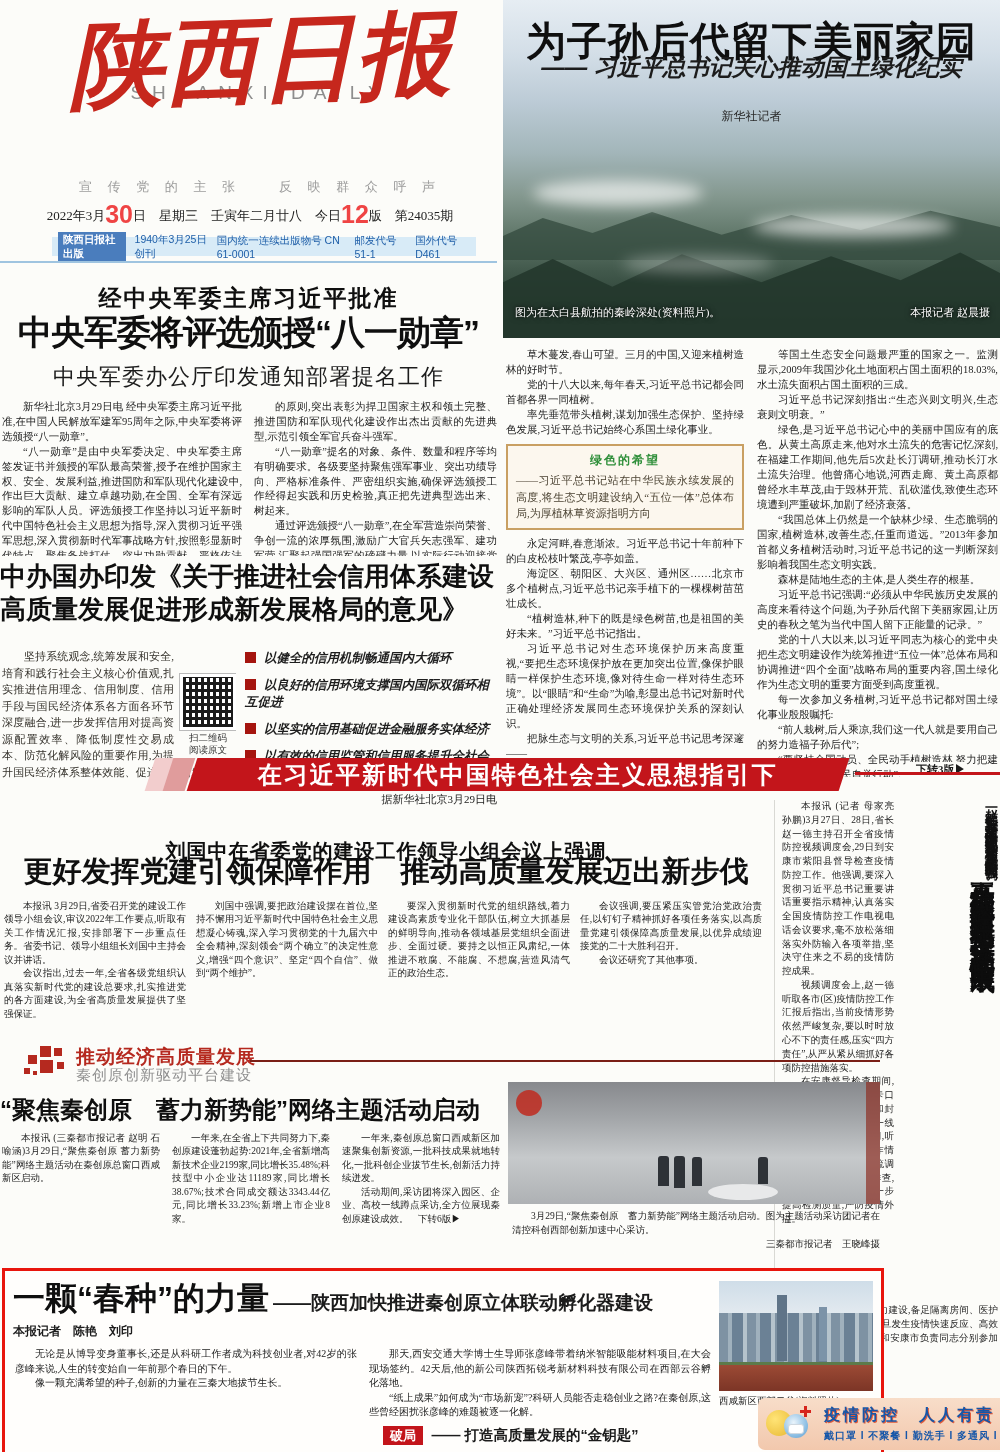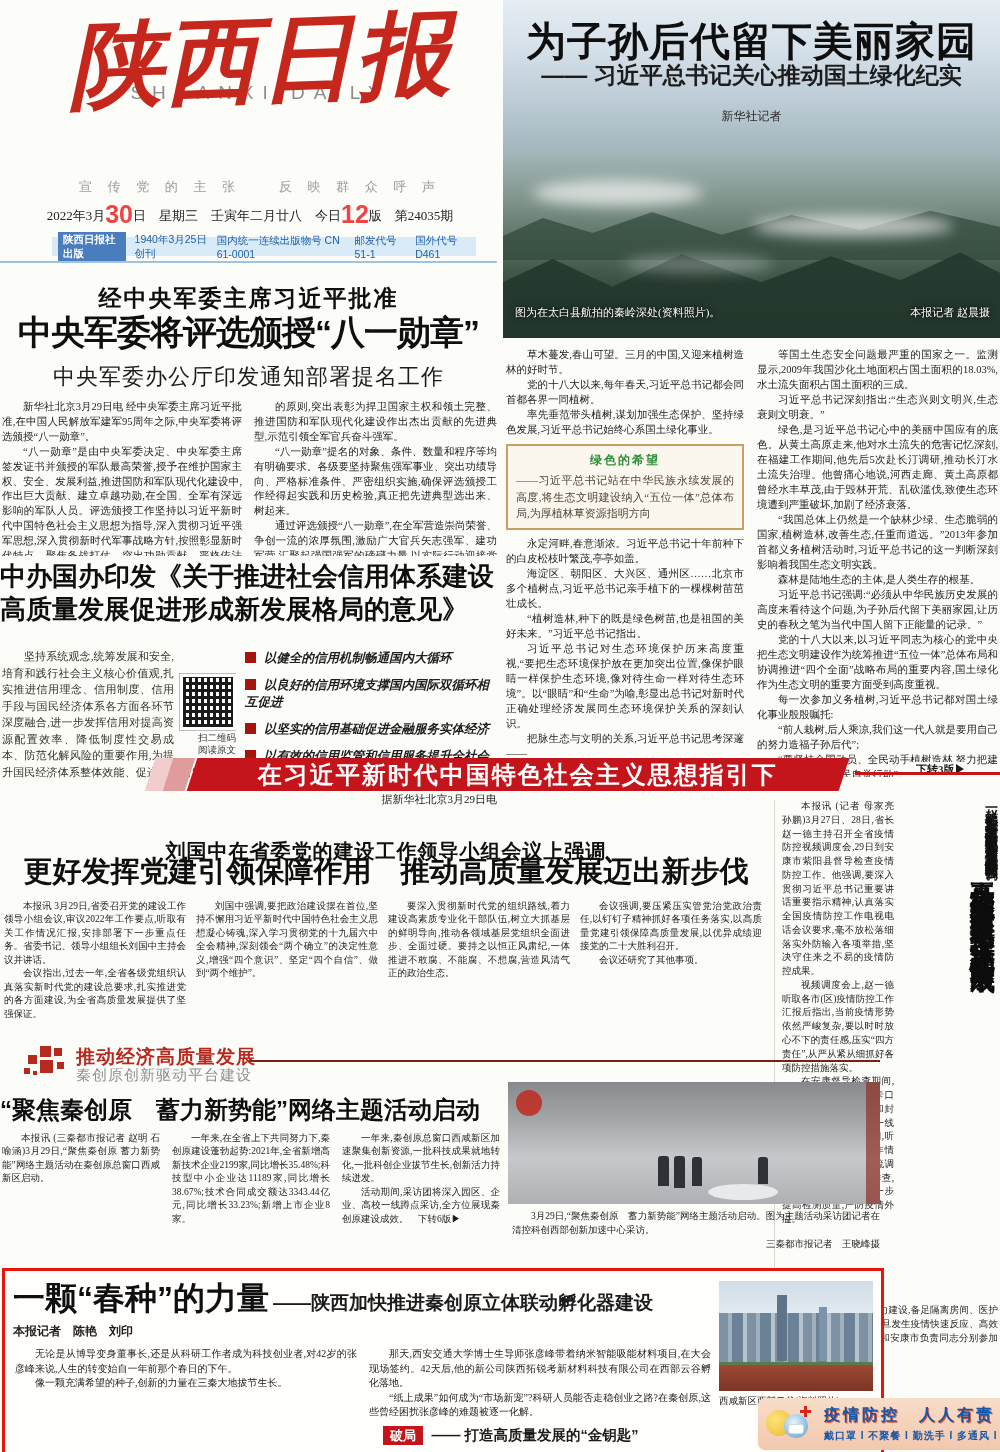--- a/index.html
+++ b/index.html
@@ -34,21 +34,21 @@
   .jump{font-weight:bold;font-size:11px;background:#fcfcf9;padding-left:6px;}
   
   .army-kicker{font-size:23px;letter-spacing:2px;}
   .army-title{font-size:34px;letter-spacing:-1px;}
   .army-sub{font-size:22px;font-weight:500;letter-spacing:1px;font-family:"Liberation Sans",sans-serif;}
   .news-col{font-size:10.5px;line-height:1.42;overflow:hidden;}
   
   .credit-title{font-size:26px;line-height:1.28;letter-spacing:0px;}
   .credit-left{font-size:11px;line-height:1.5;overflow:hidden;}
   .credit-left p{margin:0;text-indent:2em;text-align:justify;color:#33302a;}
-  .qr-wrap{float:right;width:56px;margin:26px 0 0 6px;text-align:right;}
+  .qr-wrap{float:right;width:56px;margin:26px 0 0 6px;text-align:center;}
   .qr{width:50px;height:50px;margin:0 auto;border:3px solid #fff;outline:1px solid #bbb;
       background:repeating-linear-gradient(90deg,#1b1b1b 0 3px,#fff 3px 6px),repeating-linear-gradient(0deg,#1b1b1b 0 3px,#fff 3px 7px);
       background-blend-mode:darken;}
   .qr-cap{font-size:9.5px;color:#333;line-height:1.3;margin-top:2px;}
   .bullets .bullet-item{margin:0 0 10px 0;font-weight:bold;font-style:italic;font-size:12.5px;color:#1e1e1e;text-align:left;text-indent:0;}
   .bullets .bullet-item::before{content:"";display:inline-block;width:11px;height:11px;background:#a5150f;margin-right:8px;vertical-align:-1px;}
   .credit-src{font-size:11px;text-align:right;color:#222;}
   
   .banner-main{background:#c3151b;transform:skewX(-18deg);}
   .banner-text{transform:skewX(18deg);color:#fff;font-size:24px;font-weight:900;font-family:"Liberation Sans",sans-serif;
@@ -125,21 +125,21 @@
   <div class="abs photo-mountain" style="left:503px;top:0;width:497px;height:338px;">
     <div class="ridge" style="top:200px;height:60px;clip-path:polygon(0 60%,8% 30%,18% 55%,30% 20%,44% 58%,58% 25%,72% 50%,86% 18%,100% 45%,100% 100%,0 100%);"></div>
     <div class="ridge" style="top:245px;height:93px;opacity:.9;background:#24372c;clip-path:polygon(0 40%,10% 15%,22% 45%,36% 10%,52% 40%,66% 12%,80% 38%,92% 8%,100% 30%,100% 100%,0 100%);"></div>
     <div class="fog" style="left:30px;top:180px;width:170px;height:26px;"></div>
     <div class="fog" style="left:250px;top:215px;width:200px;height:22px;"></div>
     <div class="fog" style="left:120px;top:255px;width:150px;height:18px;opacity:.5;"></div>
     <div class="abs photo-cap" style="left:12px;top:305px;">图为在太白县航拍的秦岭深处(资料照片)。</div>
     <div class="abs photo-cap" style="right:10px;top:305px;">本报记者 赵晨摄</div>
   </div>
   <div class="abs hd lead-title center" style="left:505px;top:14px;width:493px;">为子孙后代留下美丽家园</div>
-  <div class="abs lead-sub center" style="left:505px;top:60px;width:493px;">—— 习近平总书记关心推动国土绿化纪实</div>
+  <div class="abs lead-sub center" style="left:505px;top:52px;width:493px;font-style:italic;">—— 习近平总书记关心推动国土绿化纪实</div>
   <div class="abs lead-by center" style="left:505px;top:108px;width:493px;">新华社记者</div>
 
   <div class="abs lead-col" style="left:506px;top:347px;width:238px;height:430px;">
     <div>
         <p class="bp">草木蔓发,春山可望。三月的中国,又迎来植树造林的好时节。</p>
         <p class="bp">党的十八大以来,每年春天,习近平总书记都会同首都各界一同植树。</p>
         <p class="bp">率先垂范带头植树,谋划加强生态保护、坚持绿色发展,习近平总书记始终心系国土绿化事业。</p>
       </div>
     <div class="green-box">
       <div class="gb-title">绿色的希望</div>

